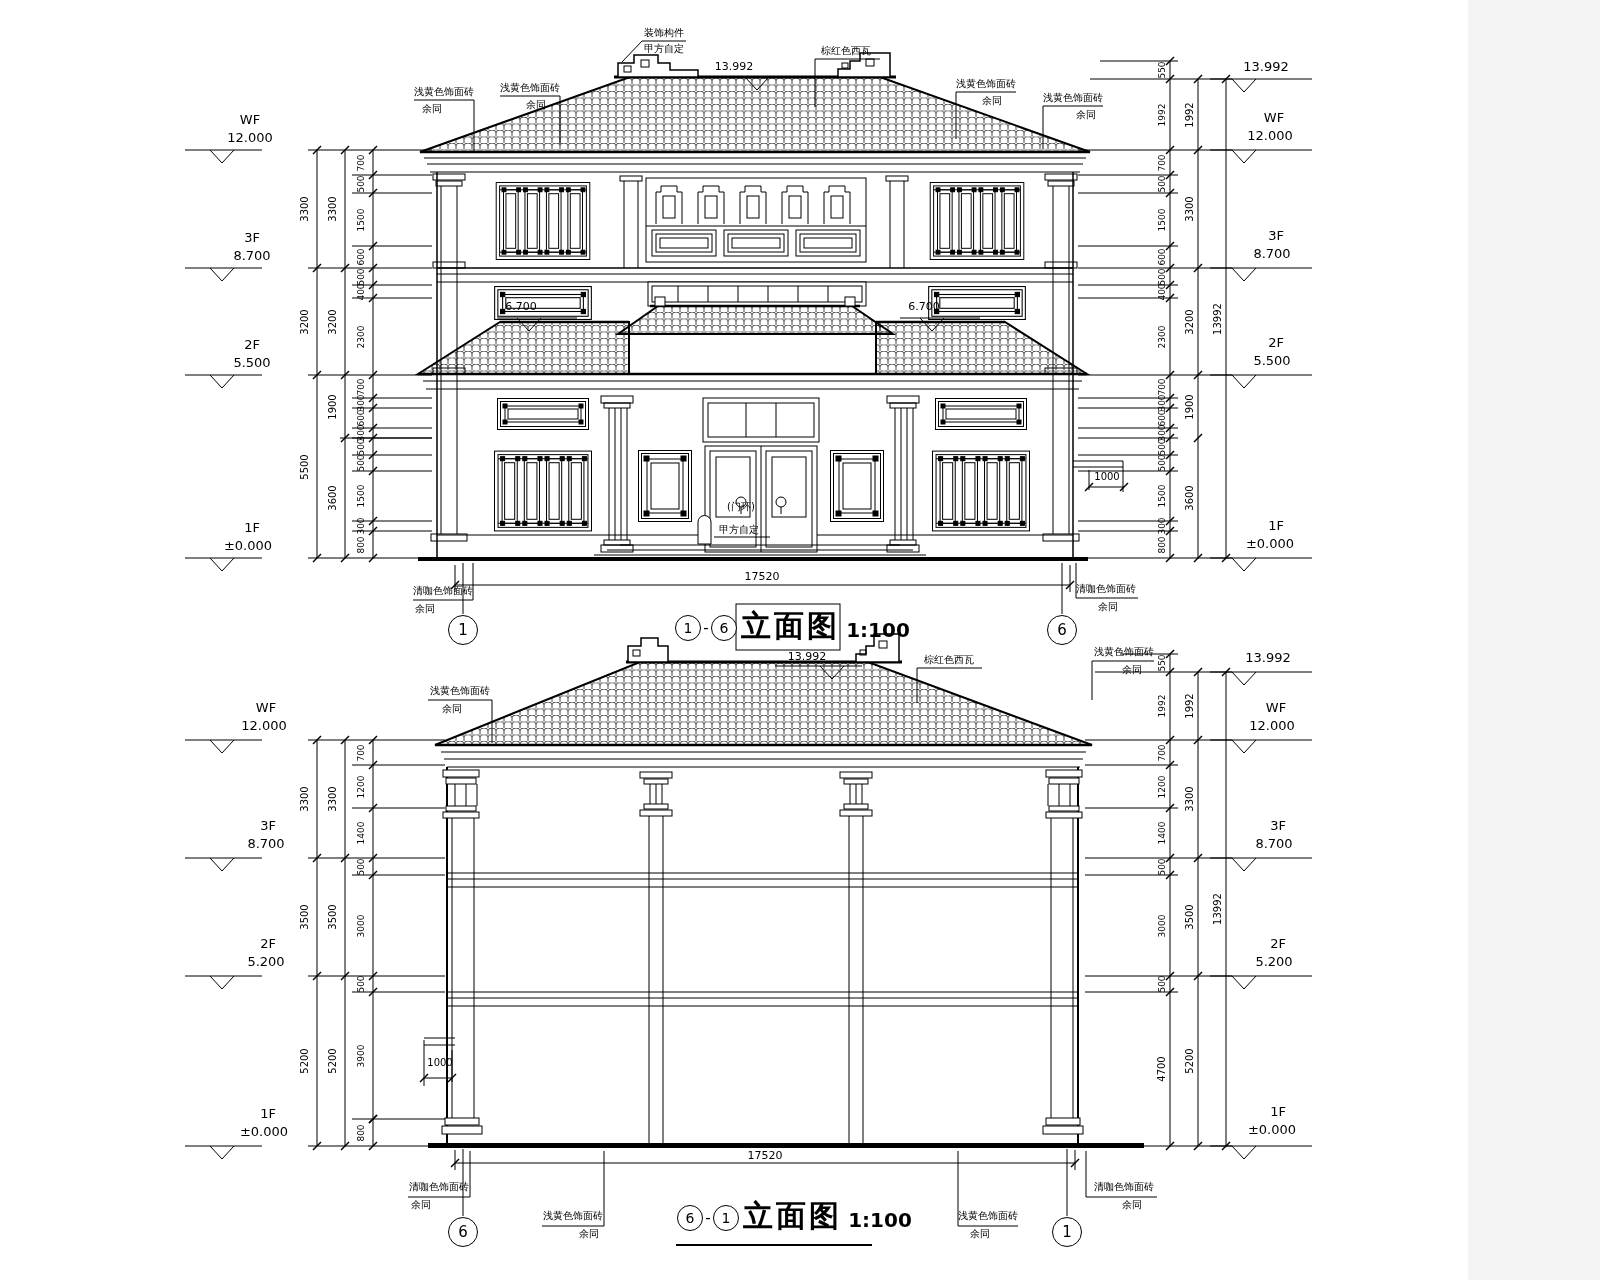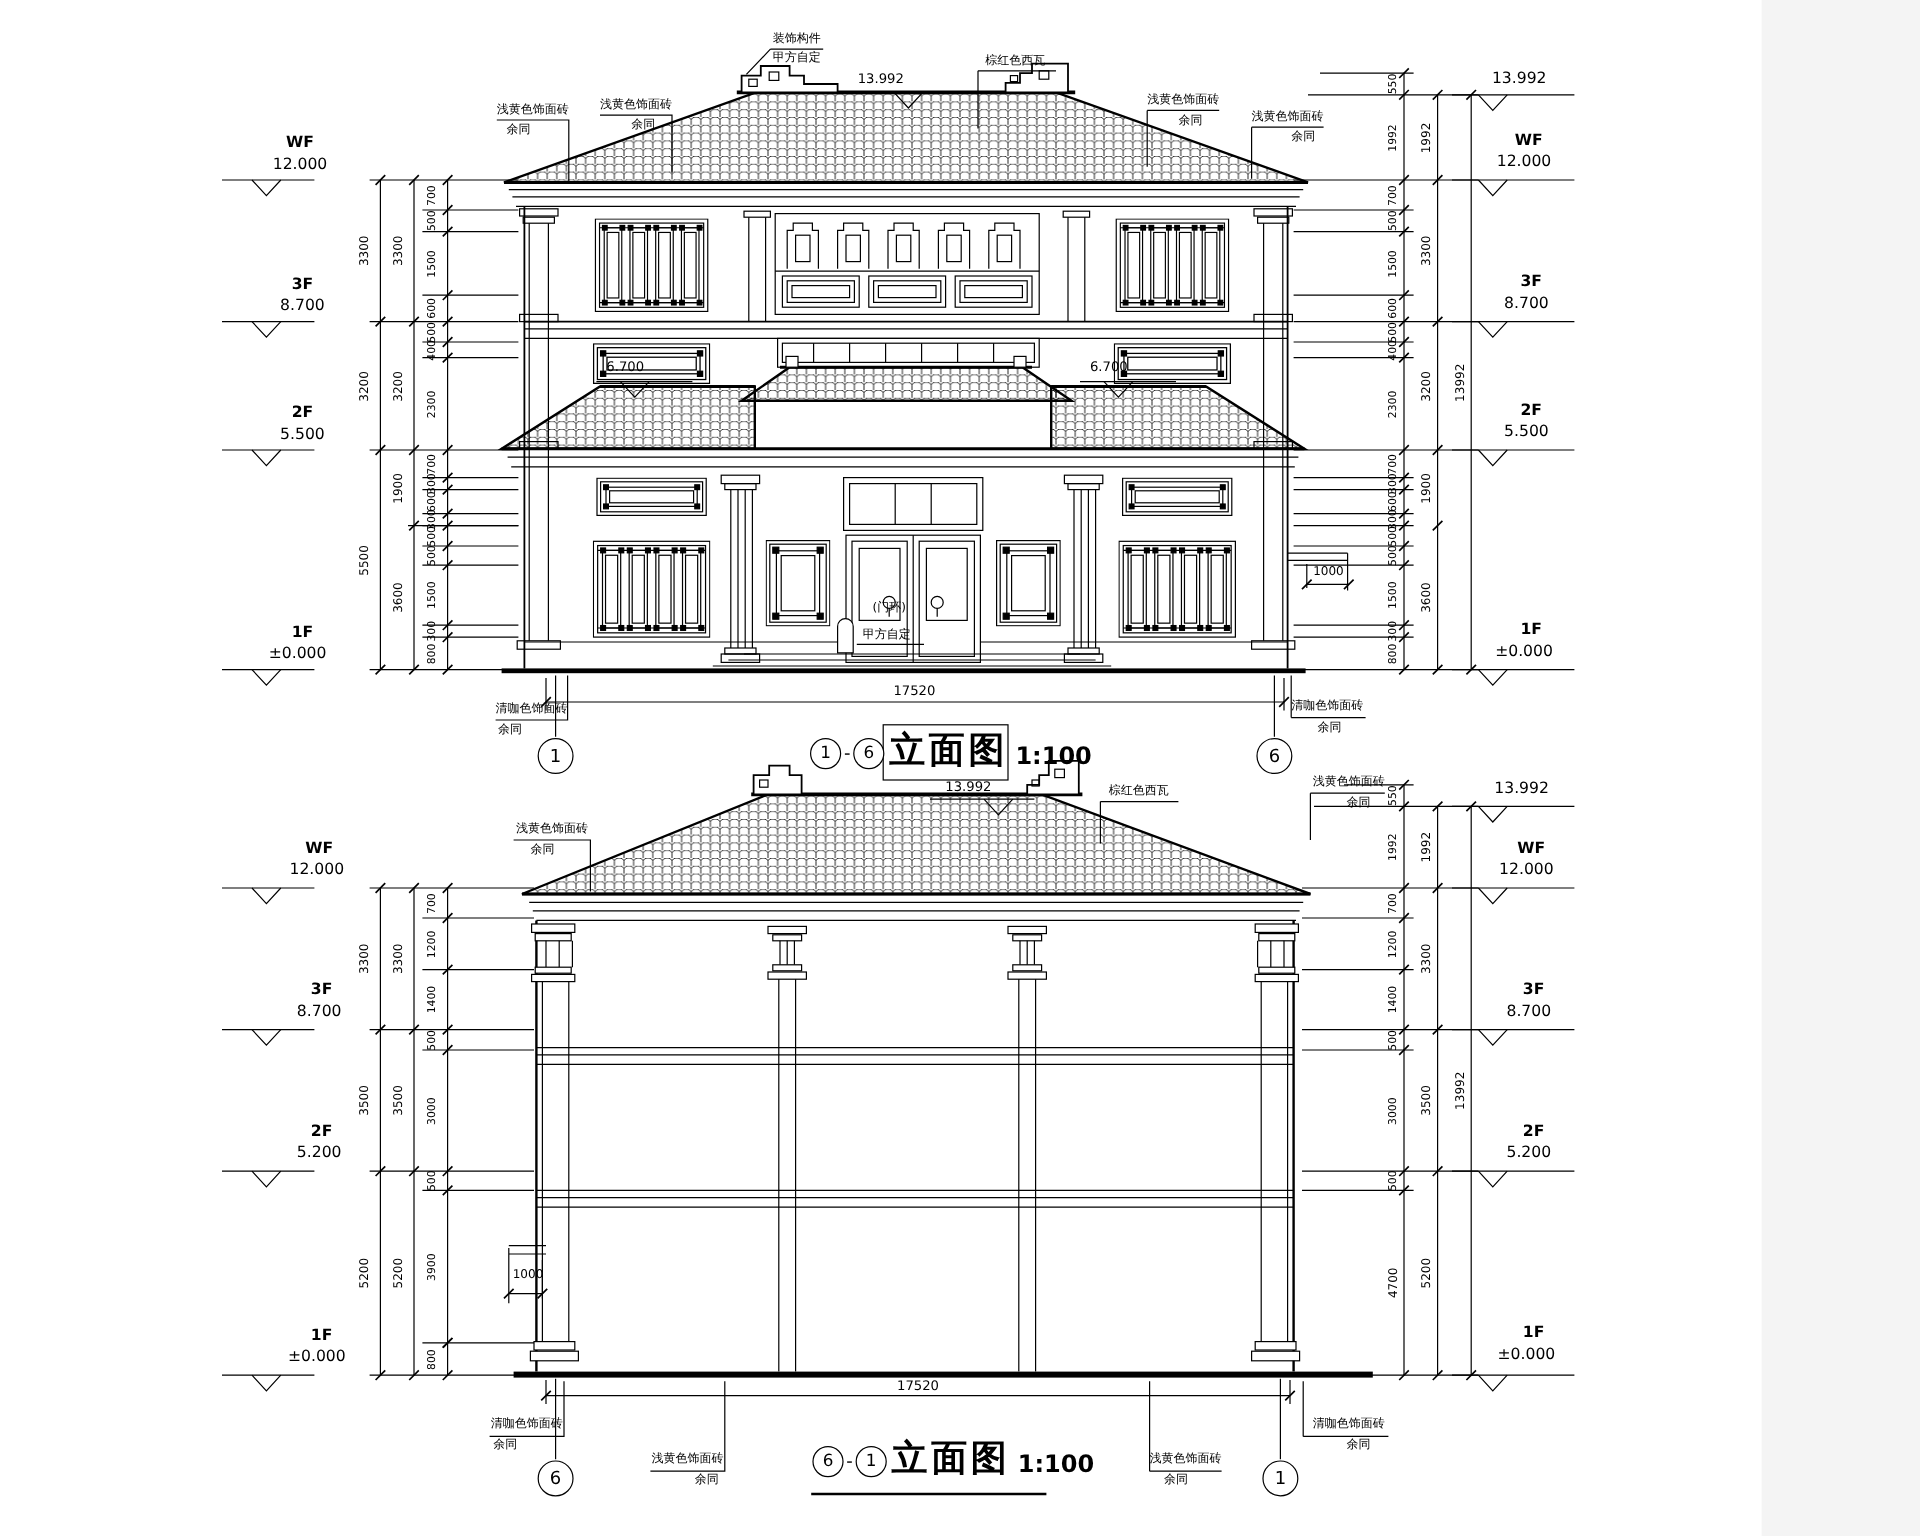--- a/index.html
+++ b/index.html
@@ -1,21 +1,21 @@
 <!DOCTYPE html>
 <html><head>
 <meta charset="utf-8">
 <style>
   html,body{margin:0;padding:0;background:#f4f4f4}
   #sheet{position:relative;width:1468px;height:1280px;background:#fff;font-family:"DejaVu Sans",sans-serif;color:#000;overflow:hidden}
   #lw{position:absolute;left:0;top:0}
   .dv{position:absolute;transform:translate(-50%,-50%) rotate(-90deg);font-size:10px;white-space:nowrap;line-height:1}
   .dvs{position:absolute;transform:translate(-50%,-50%) rotate(-90deg);font-size:9px;white-space:nowrap;line-height:1}
   .dh{position:absolute;transform:translate(-50%,-50%);font-size:11px;white-space:nowrap;line-height:1}
-  .lv{position:absolute;transform:translate(-50%,-50%);font-size:13px;font-weight:bold;white-space:nowrap;line-height:1}
+  .lv{position:absolute;transform:translate(-50%,-50%);font-size:13px;font-weight:normal;white-space:nowrap;line-height:1}
   .lvv{position:absolute;transform:translate(-50%,-50%);font-size:13px;white-space:nowrap;line-height:1}
   .nt{position:absolute;transform:translate(-50%,-50%);font-size:10px;white-space:nowrap;line-height:1}
   .ax{position:absolute;transform:translate(-50%,-50%);width:30px;height:30px;border:1.2px solid #000;border-radius:50%;display:flex;align-items:center;justify-content:center;font-size:15px;background:#fff;box-sizing:border-box}
   .tb{position:absolute;transform:translate(-50%,-50%);width:26px;height:26px;border:1px solid #000;border-radius:50%;display:flex;align-items:center;justify-content:center;font-size:14px;background:#fff;box-sizing:border-box}
   .tl{position:absolute;font-size:30px;font-weight:bold;letter-spacing:3px;line-height:1}
   .ts{position:absolute;transform:translate(-50%,-50%);font-size:20px;font-weight:bold;line-height:1}
   .sep{position:absolute;transform:translate(-50%,-50%);font-size:15px;line-height:1}
 </style>
 </head>
 <body>

